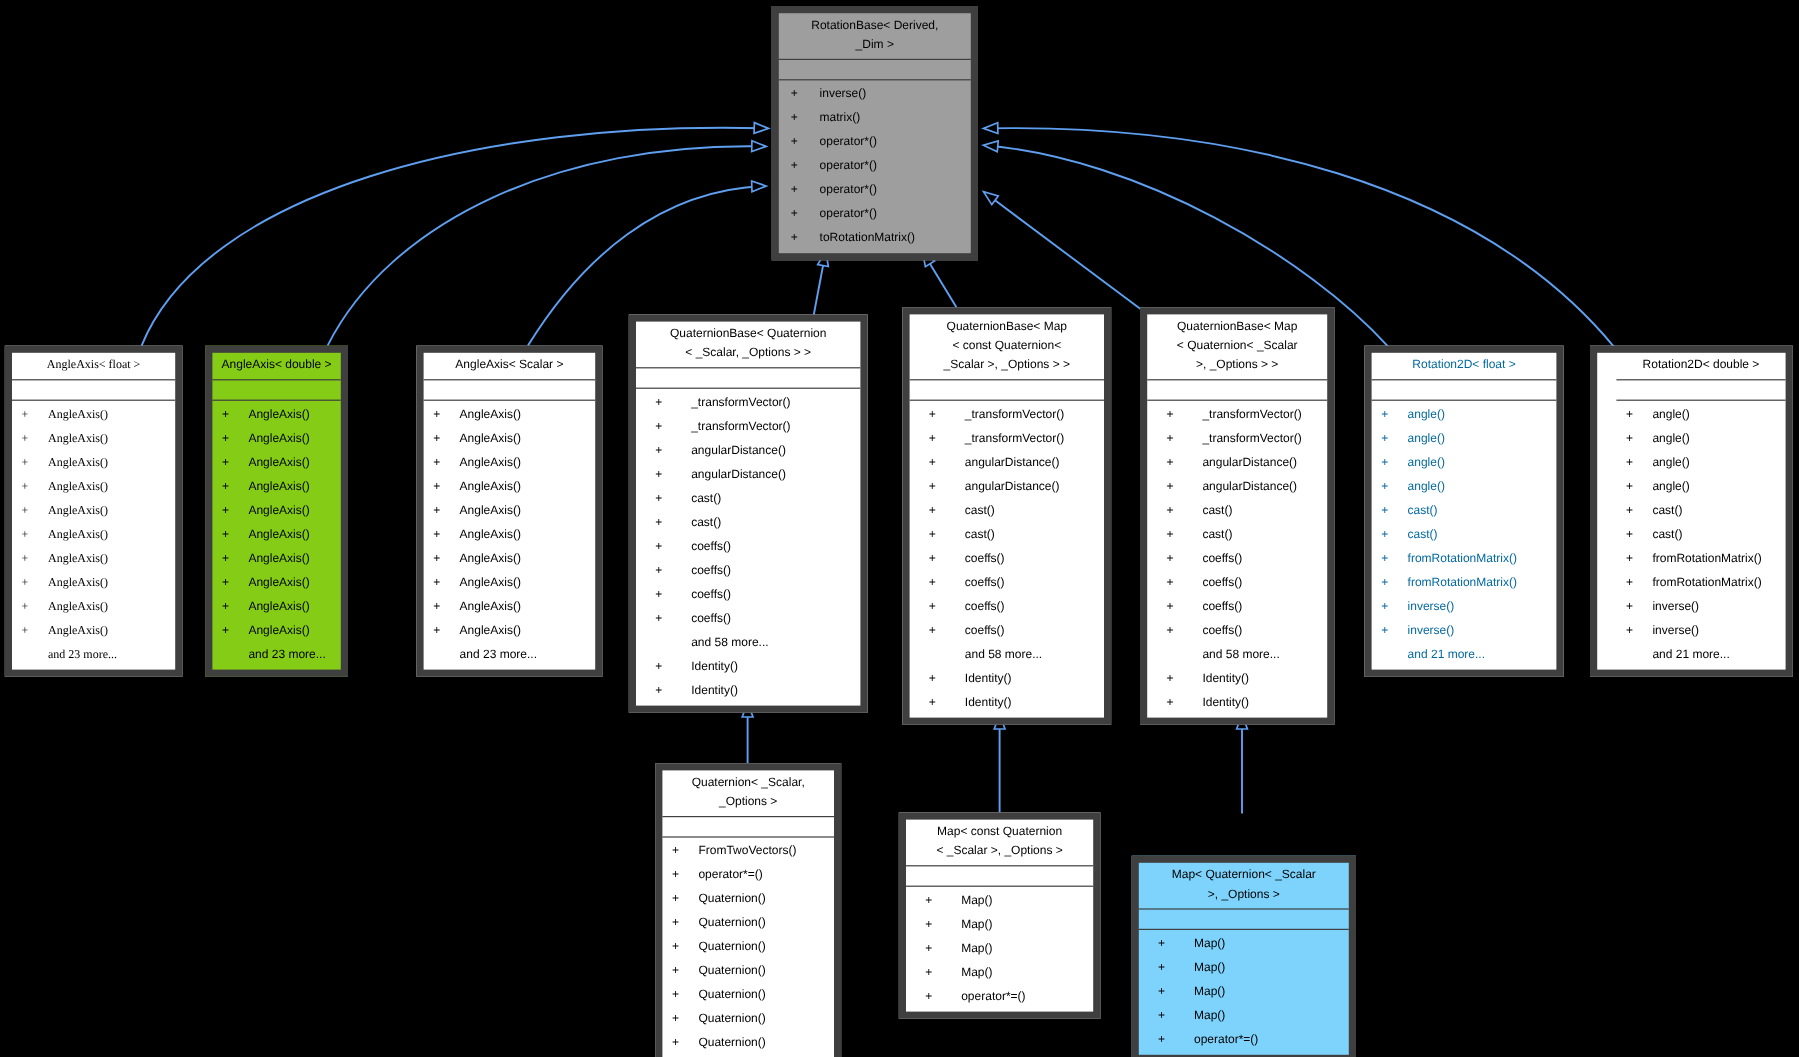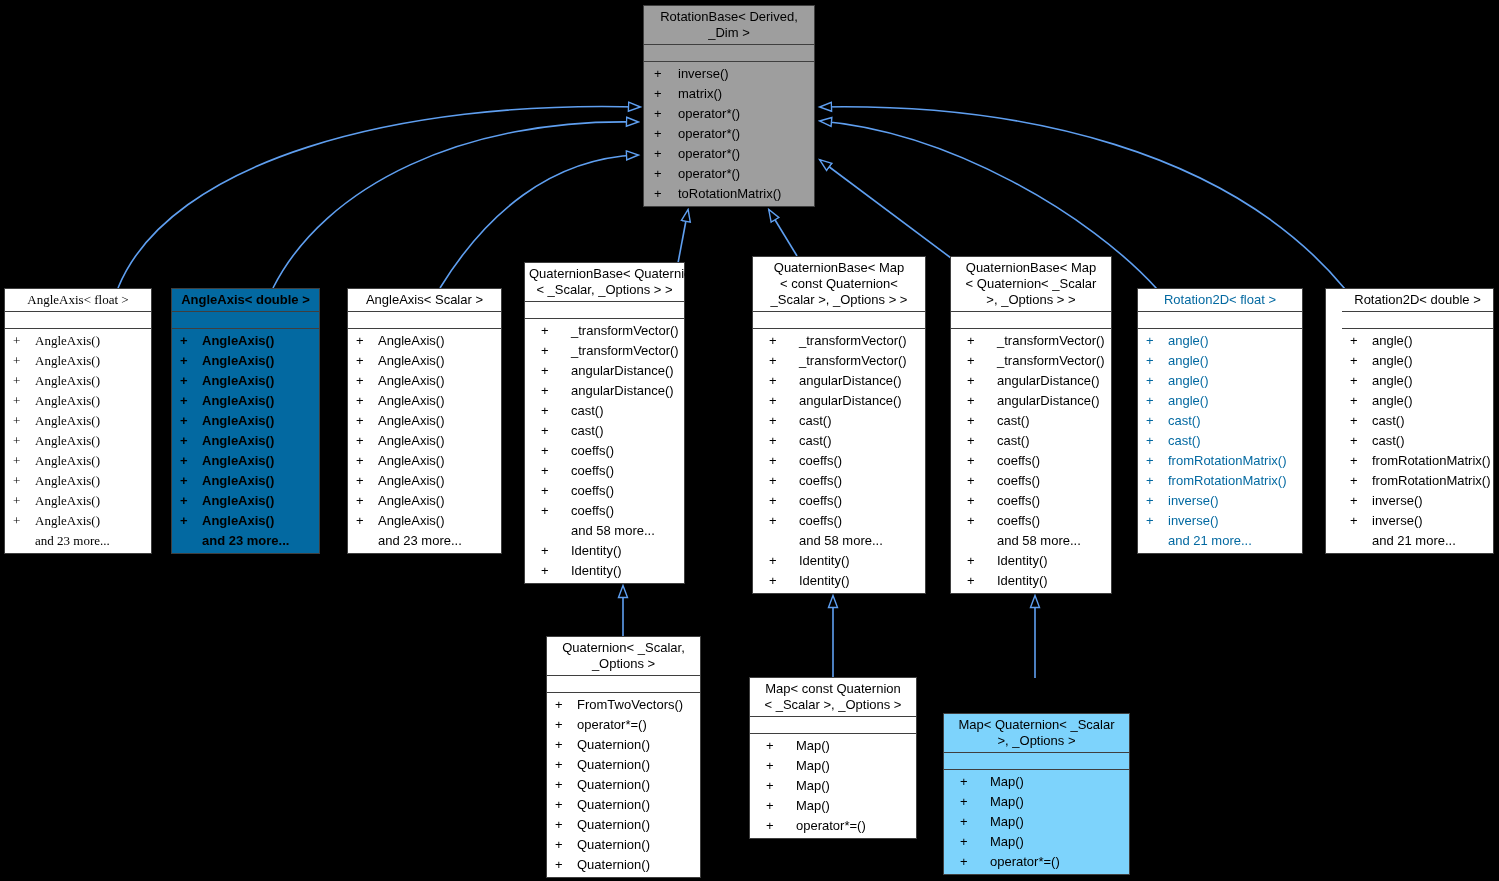--- a/index.html
+++ b/index.html
@@ -4,22 +4,22 @@
 <style>
   html,body{margin:0;padding:0;}
   body{
     width:1499px;height:881px;position:relative;overflow:hidden;
     background:#000000;
     font-family:"Liberation Sans",sans-serif;
   }
   #edge-layer{position:absolute;left:0;top:0;width:1499px;height:881px;z-index:1;}
   .uml-box{
     position:absolute;z-index:2;box-sizing:border-box;
-    background:#ffffff;border:1px solid #c2410c;color:#000000;
-    font-size:13px;cursor:pointer;
+    background:#ffffff;border:6px solid #c2410c;color:#000000;
+    font-size:10px;cursor:pointer;
   }
   .uml-box.base{background:#9e9e9e;}
   .uml-title{
     text-align:center;line-height:16px;padding:3px 4px;
     border-bottom:1px solid #3f3f3f;white-space:nowrap;
   }
   .uml-attrs{height:16px;border-bottom:1px solid #3f3f3f;}
   .uml-methods{padding:2px 2px 2px 0;}
   .m-row{height:20px;line-height:20px;white-space:nowrap;}
   .m-plus{display:inline-block;width:22px;margin-left:8px;}
@@ -79,21 +79,21 @@
         <div class="m-row"><span class="m-plus">+</span><span>AngleAxis()</span></div>
         <div class="m-row"><span class="m-plus">+</span><span>AngleAxis()</span></div>
         <div class="m-row"><span class="m-plus">+</span><span>AngleAxis()</span></div>
         <div class="m-row"><span class="m-plus">+</span><span>AngleAxis()</span></div>
         <div class="m-row"><span class="m-plus">+</span><span>AngleAxis()</span></div>
         <div class="m-row"><span class="m-plus">+</span><span>AngleAxis()</span></div>
         <div class="m-row"><span class="m-plus">+</span><span>AngleAxis()</span></div>
         <div class="m-row"><span class="m-plus"></span><span>and 23 more...</span></div>
       </div>
     </div>
-    <div class="uml-box" style="left: 171px; top: 288px; width: 149px; background: #0369a1; border-color: rgb(63, 63, 63); color: rgb(0, 0, 0); font-weight: bold;">
+    <div class="uml-box" style="left: 171px; top: 288px; width: 119px; background: #84cc16; border-color: rgb(63, 63, 63); color: rgb(0, 0, 0);">
       <div class="uml-title" style="border-color: rgb(63, 63, 63);">
         <div>AngleAxis&lt; double &gt;</div>
       </div>
       <div class="uml-attrs" style="border-color: rgb(63, 63, 63);"></div>
       <div class="uml-methods">
         <div class="m-row"><span class="m-plus">+</span><span>AngleAxis()</span></div>
         <div class="m-row"><span class="m-plus">+</span><span>AngleAxis()</span></div>
         <div class="m-row"><span class="m-plus">+</span><span>AngleAxis()</span></div>
         <div class="m-row"><span class="m-plus">+</span><span>AngleAxis()</span></div>
         <div class="m-row"><span class="m-plus">+</span><span>AngleAxis()</span></div>
@@ -117,21 +117,21 @@
         <div class="m-row"><span class="m-plus">+</span><span>AngleAxis()</span></div>
         <div class="m-row"><span class="m-plus">+</span><span>AngleAxis()</span></div>
         <div class="m-row"><span class="m-plus">+</span><span>AngleAxis()</span></div>
         <div class="m-row"><span class="m-plus">+</span><span>AngleAxis()</span></div>
         <div class="m-row"><span class="m-plus">+</span><span>AngleAxis()</span></div>
         <div class="m-row"><span class="m-plus">+</span><span>AngleAxis()</span></div>
         <div class="m-row"><span class="m-plus">+</span><span>AngleAxis()</span></div>
         <div class="m-row"><span class="m-plus"></span><span>and 23 more...</span></div>
       </div>
     </div>
-    <div class="uml-box ind-wide" style="left: 524px; top: 262px; width: 161px; background: rgb(255, 255, 255); border-color: rgb(63, 63, 63); color: rgb(0, 0, 0);">
+    <div class="uml-box ind-wide" style="left: 524px; top: 262px; width: 199px; background: rgb(255, 255, 255); border-color: rgb(63, 63, 63); color: rgb(0, 0, 0);">
       <div class="uml-title" style="border-color: rgb(63, 63, 63);">
         <div>QuaternionBase&lt; Quaternion</div>
         <div>&lt; _Scalar, _Options &gt; &gt;</div>
       </div>
       <div class="uml-attrs" style="border-color: rgb(63, 63, 63);"></div>
       <div class="uml-methods">
         <div class="m-row"><span class="m-plus">+</span><span>_transformVector()</span></div>
         <div class="m-row"><span class="m-plus">+</span><span>_transformVector()</span></div>
         <div class="m-row"><span class="m-plus">+</span><span>angularDistance()</span></div>
         <div class="m-row"><span class="m-plus">+</span><span>angularDistance()</span></div>

